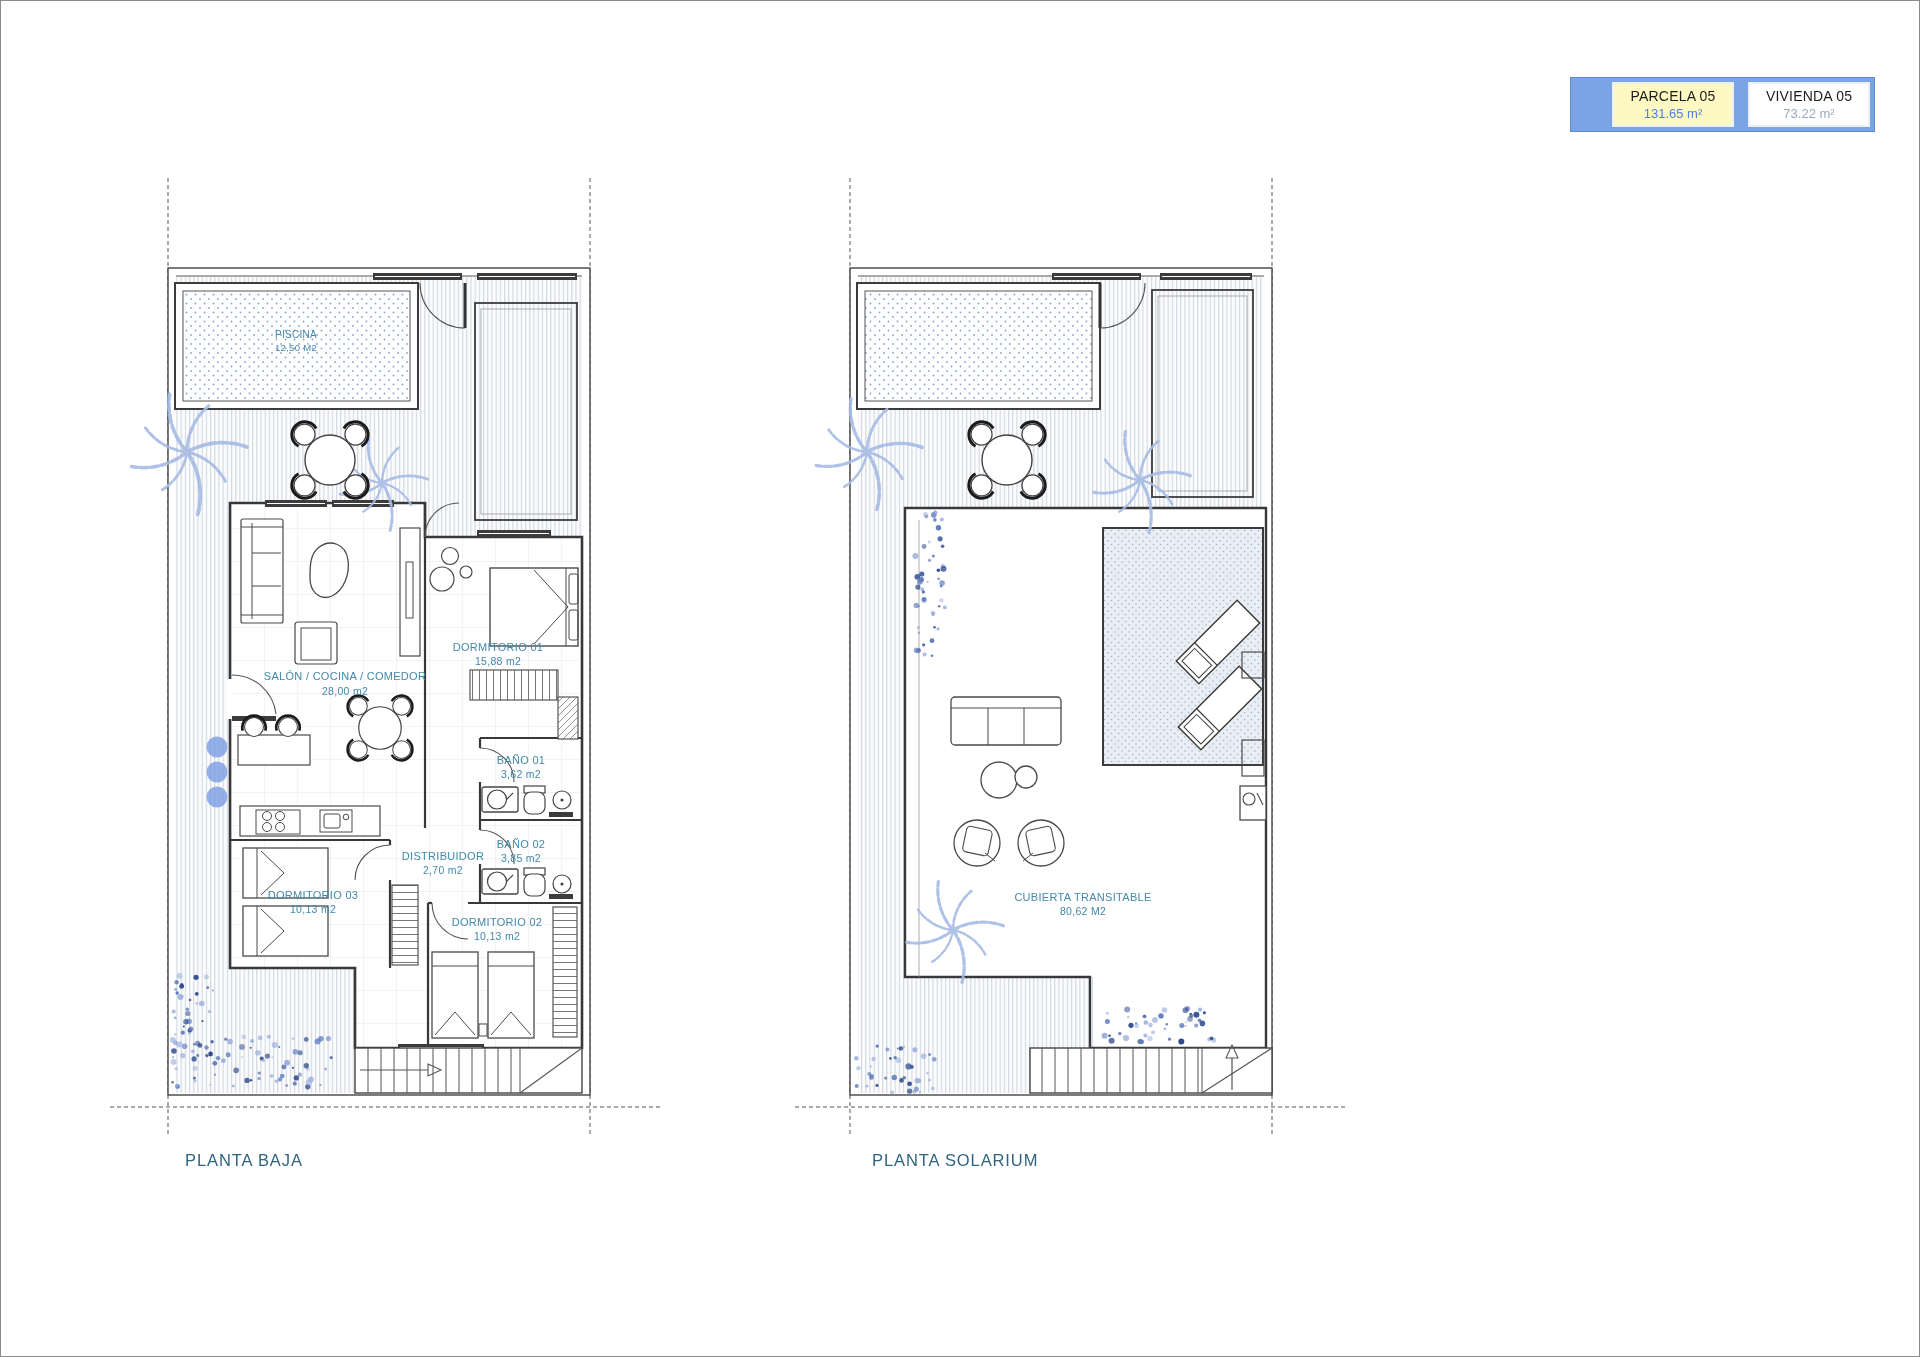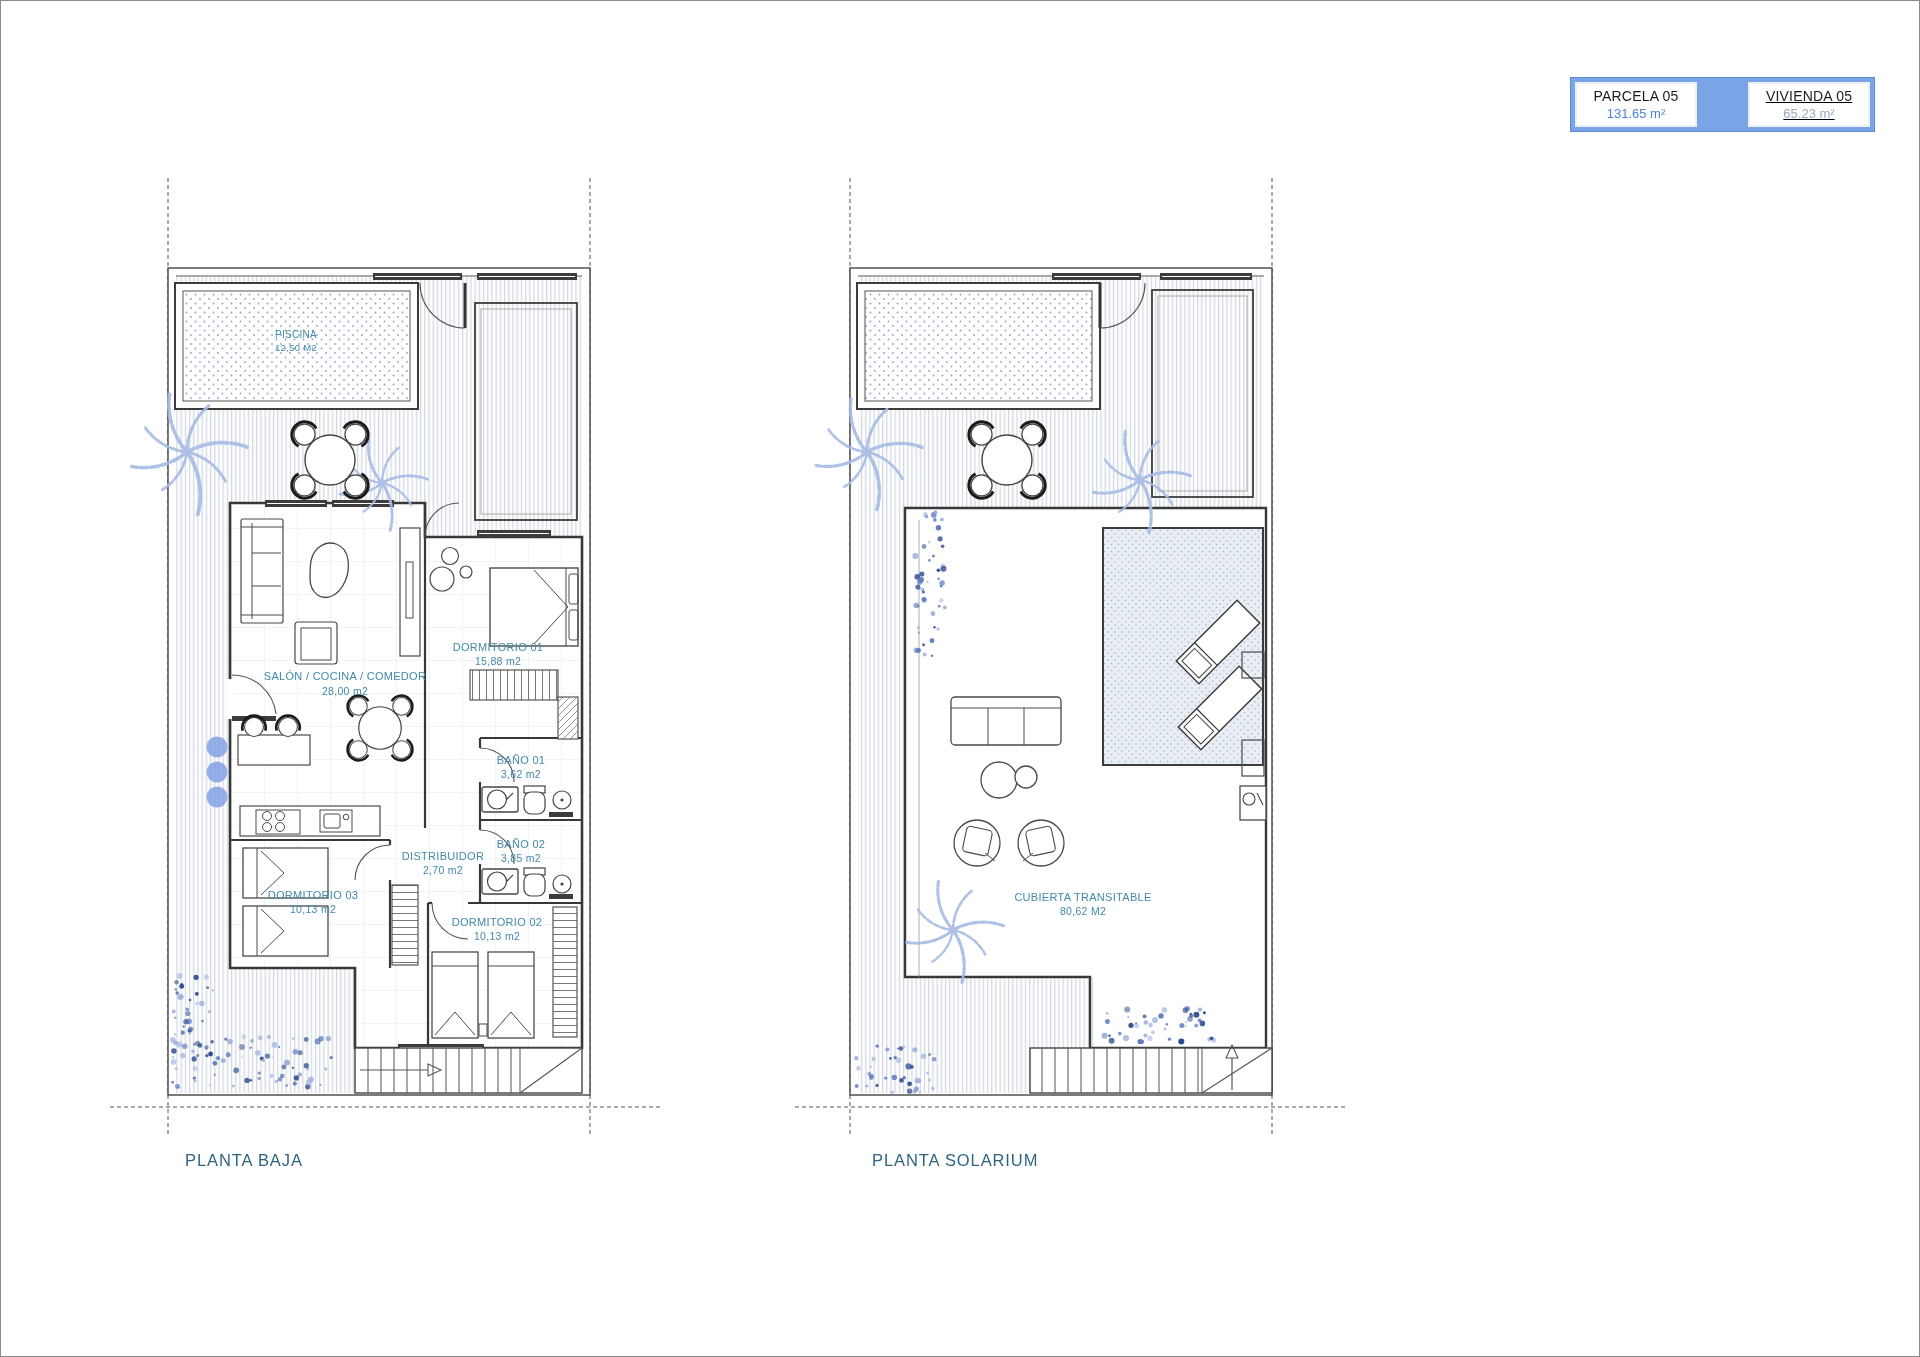--- a/index.html
+++ b/index.html
@@ -6,22 +6,22 @@
   .page{position:relative;width:1920px;height:1357px;background:#fff;overflow:hidden;
         font-family:"Liberation Sans",sans-serif;}
   .frame{position:absolute;inset:0;border:1px solid #8a8a8a;pointer-events:none;}
 
   
   .legend{position:absolute;left:1570px;top:77px;width:305px;height:55px;
           background:#7ba4e6;border:1px solid #5d8bd2;box-sizing:border-box;
           display:flex;justify-content:space-between;padding:4px;}
   .legend .cell{width:122px;border:2px solid #eaf1fb;box-sizing:border-box;
           display:flex;flex-direction:column;align-items:center;justify-content:center;gap:2px;}
-  .legend .cell.parcela{background:#ffffff;}
-  .legend .cell.vivienda{background:#ffffff;text-decoration:underline;}
+  .legend .cell.parcela{background:#fef9c3;margin-left:37px;}
+  .legend .cell.vivienda{background:#ffffff;}
   .legend .lab{font-size:14px;color:#1c1c1c;letter-spacing:.2px;}
   .legend .val{font-size:13px;}
   .legend .val.parcela-val{color:#4d82d6;}
   .legend .val.vivienda-val{color:#9aa9bf;}
 
   
   svg{position:absolute;left:0;top:0;}
   .room-label,.room-area{font-family:"Liberation Sans",sans-serif;fill:#4389ab;
         letter-spacing:.3px;text-anchor:middle;}
   .room-label{font-size:11px;}
@@ -41,21 +41,21 @@
 <div class="page">
   <div class="frame"></div>
 
   <div class="legend">
     <div class="cell parcela">
       <div class="lab">PARCELA 05</div>
       <div class="val parcela-val">131.65 m²</div>
     </div>
     <div class="cell vivienda">
       <div class="lab">VIVIENDA 05</div>
-      <div class="val vivienda-val">65.23 m²</div>
+      <div class="val vivienda-val">73.22 m²</div>
     </div>
   </div>
 
   <svg width="1920" height="1357" viewBox="0 0 1920 1357">
     <defs>
       <pattern id="stripes" width="4.2" height="8" patternUnits="userSpaceOnUse">
         <rect width="4.2" height="8" fill="#fcfcfd"></rect>
         <line x1="0.6" y1="0" x2="0.6" y2="8" stroke="#ccd4de" stroke-width="1"></line>
       </pattern>
       <pattern id="pooldots" width="9" height="9" patternUnits="userSpaceOnUse">

